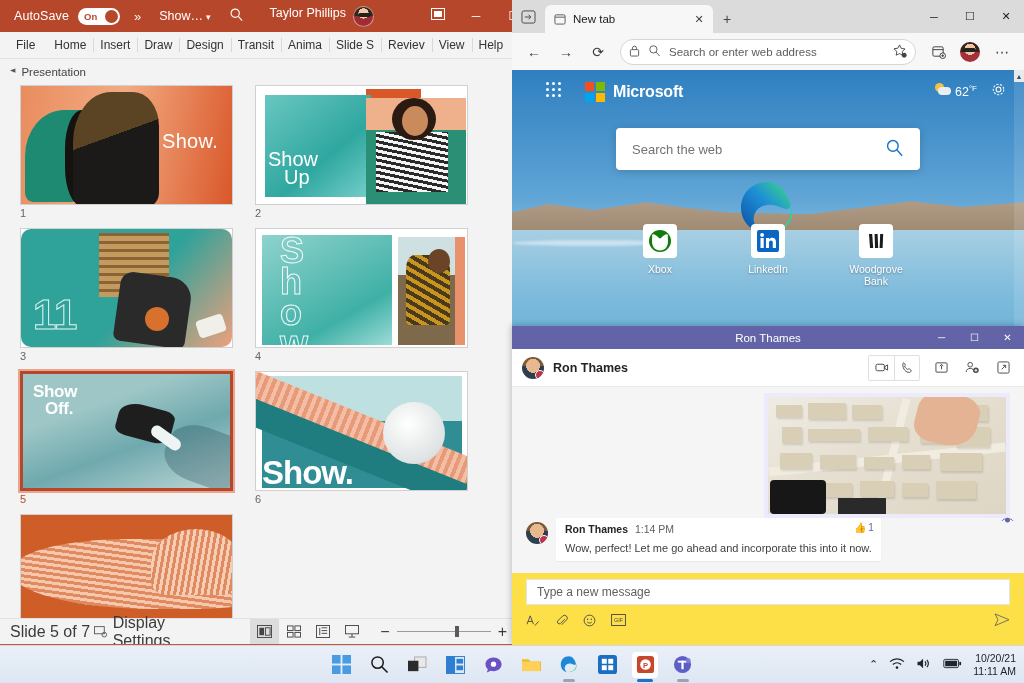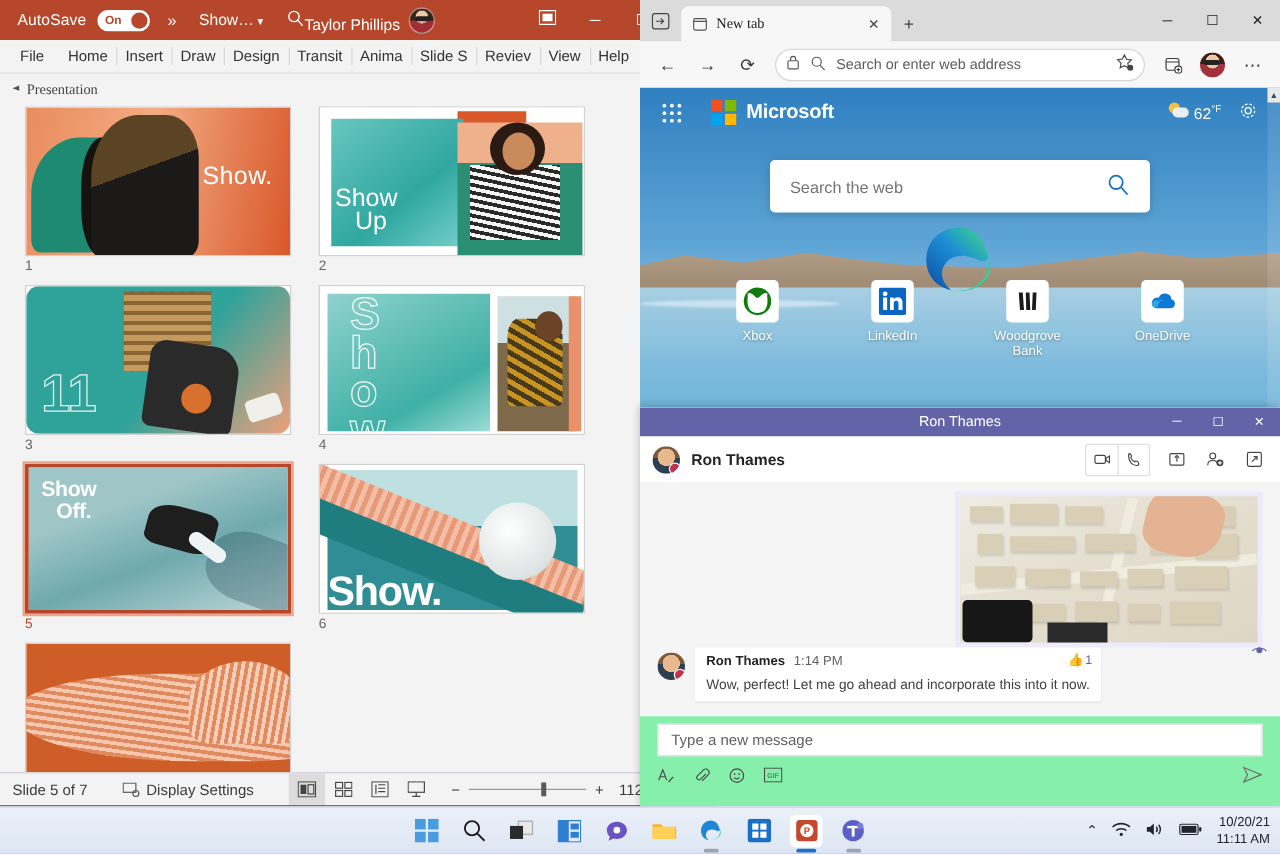--- a/index.html
+++ b/index.html
@@ -26,21 +26,21 @@
   .toggle {
     width:42px; height:17px; border-radius:9px; background:#fff;
     margin-left:9px; position:relative; display:flex; align-items:center;
   }
   .toggle span { font-size:9.5px; color:#b7472a; font-weight:bold; margin-left:6px;}
   .toggle .knob { position:absolute; right:2px; width:13px; height:13px; border-radius:50%; background:#b7472a; }
   .chev-dbl { margin-left:14px; font-size:13px; opacity:.95; }
   .ppt-docname { margin-left:18px; font-size:12.5px; }
   .ppt-docname .cv { font-size:9px; margin-left:3px; }
   .ppt-search { margin-left:18px; }
-  .ppt-user { font-size:12.5px; display:flex; align-items:flex-end; }
+  .ppt-user { margin-left:26px; font-size:12.5px; display:flex; align-items:flex-start; }
   .avatar-pp {
     width:21px;height:21px;border-radius:50%;margin-left:7px;
     background:radial-gradient(circle at 50% 34%, #f0c9a8 0 32%, rgba(0,0,0,0) 33%),
                linear-gradient(180deg,#3b2318 0 48%, #a02d35 48% 100%);
     border:1px solid rgba(255,255,255,.5);
     position:relative; overflow:hidden;
   }
   .avatar-pp::after{content:"";position:absolute;left:4px;top:6px;width:13px;height:4px;background:#23201e;border-radius:2px;}
   .ppt-ribbon-ctl { position:absolute; right:126px; top:8px; }
   .wbtns { position:absolute; right:0; top:0; height:32px; display:flex; }
@@ -51,21 +51,21 @@
     padding-left:6px; border-bottom:1px solid #e2e2e2; position:relative;
   }
   .ppt-tab { font-size:12px; color:#333; padding:0 7px; height:22px; line-height:22px; position:relative; white-space:nowrap; }
   .ppt-tab.file { padding:0 12px 0 10px; }
   .ppt-tab + .ppt-tab::before{content:"";position:absolute;left:0;top:4px;height:14px;width:1px;background:#d8d8d8;}
   .ppt-tab.file + .ppt-tab::before{display:none;}
   .ribbon-right { position:absolute; right:4px; top:2px; display:flex; gap:5px;}
   .rr-btn { width:24px;height:22px;border:1px solid #dcdcdc;background:#fff;display:flex;align-items:center;justify-content:center;color:#b7472a;}
 
   .ppt-body { position:absolute; left:0; top:59px; right:0; bottom:26px; background:#f3f3f3; overflow:hidden;}
-  .pres-header { padding:7px 0 5px 10px; font-size:11.5px; color:#444; display:flex; font-family:Liberation Serif, serif;}
+  .pres-header { padding:7px 0 5px 10px; font-size:11.5px; color:#444; display:flex; }
   .pres-header .tri { font-size:7px; margin-right:6px; color:#555; transform:scaleY(.8);}
 
   .thumbs { position:absolute; left:0; top:26px; right:14px; bottom:0; overflow:hidden; padding-left:20px;}
   .thumb-row { display:flex; gap:22px; margin-bottom:9px; }
   .thumb-wrap { width:213px; }
   .thumb {
     width:213px; height:120px; background:#fff; border:1px solid #d0d0d0;
     position:relative; overflow:hidden;
   }
   .thumb-wrap.sel .thumb { border:3px solid #b7472a; outline:2px solid #e8a68e; outline-offset:0px;}
@@ -124,40 +124,40 @@
   .s7 .sw{position:absolute;left:-10px;top:24px;width:260px;height:70px;background:repeating-linear-gradient(8deg,#f6c6ad 0 3px,#e08a5f 3px 6px);border-radius:50% 40% 30% 60%;}
   .s7 .sw2{position:absolute;left:130px;top:14px;width:90px;height:66px;background:repeating-linear-gradient(100deg,#f7cdb6 0 3px,#e08a5f 3px 6px);border-radius:50% 50% 20% 20%;}
 
   .ppt-scroll { position:absolute; right:0; top:59px; bottom:26px; width:14px; background:#f3f3f3; border-left:1px solid #e5e5e5;}
   .sc-arrow { width:14px;height:15px; display:flex;align-items:center;justify-content:center;font-size:7px;color:#666;background:#e9e9e9;}
   .sc-arrow.bot { position:absolute; bottom:0; }
   .sc-thumbbar{position:absolute;top:15px;left:1px;width:12px;height:130px;background:#cdcdcd;border-radius:1px;}
 
   .ppt-status {
     position:absolute; left:0; right:0; bottom:0; height:26px; background:#f3f3f3;
-    border-top:1px solid #e2e2e2; display:flex; align-items:center; font-size:12px; color:#3b3b3b;
+    border-top:1px solid #e2e2e2; display:flex; align-items:center; font-size:16px; color:#3b3b3b;
   }
   .st-slide{ padding-left:10px; width:98px; }
   .st-disp { display:flex; align-items:center; gap:5px; margin-left:0px;}
   .view-btns{ display:flex; margin-left:28px; }
   .vbtn{width:29px;height:25px;display:flex;align-items:center;justify-content:center;color:#444;}
   .vbtn.active{background:#dcdcdc;}
   .zoomwrap{display:flex;align-items:center;gap:0px;margin-left:14px;}
   .zoom-line{width:94px;height:1px;background:#9a9a9a;position:relative;margin:0 7px;}
   .zoom-handle{position:absolute;left:58px;top:-5px;width:4px;height:11px;background:#5a5a5a;}
   .zoom-pct{margin-left:8px;width:34px;text-align:right;}
   .fitslide{margin-left:9px;}
 
   
   .edge { position:absolute; left:512px; top:0; width:512px; height:645px; background:#fff; overflow:hidden;}
   .edge-tabstrip { height:33px; background:#dbdbdb; display:flex; align-items:flex-end; position:relative;}
   .tabsearch{width:33px;height:33px;display:flex;align-items:center;justify-content:center;color:#444;}
   .etab{
     height:28px;background:#f7f7f7;border-radius:6px 6px 0 0;display:flex;align-items:center;
-    padding:0 6px 0 9px;gap:7px;min-width:168px;font-size:11.5px;color:#1b1b1b;font-family:Liberation Serif, serif;
+    padding:0 6px 0 9px;gap:7px;min-width:168px;font-size:11.5px;color:#1b1b1b;
   }
   .etab .tclose{margin-left:auto;font-size:11px;color:#444;width:16px;text-align:center;}
   .newtab{width:28px;height:28px;display:flex;align-items:center;justify-content:center;font-size:14px;color:#444;}
   .ewbtns{position:absolute;right:0;top:0;height:33px;display:flex;}
   .ewbtn{width:36px;height:33px;display:flex;align-items:center;justify-content:center;color:#222;font-size:11px;}
 
   .edge-nav{height:37px;background:#f7f7f7;display:flex;align-items:center;padding:0 7px;gap:2px;}
   .nbtn{width:30px;height:28px;display:flex;align-items:center;justify-content:center;color:#3a3a3a;font-size:14px;}
   .omnibox{
     flex:1;height:26px;background:#fff;border:1px solid #d6d6d6;border-radius:13px;
@@ -174,21 +174,21 @@
     background:
       linear-gradient(180deg,#2f7fc0 0%,#5fa5d6 22%,#9fc9e4 36%,#bcd8e8 44%,#8fc1dd 52%,#5ba7d3 66%,#3b8dc4 82%,#2a7cb6 100%);
   }
   .ntp-hills{position:absolute;left:0;right:0;top:124px;height:46px;
     background:linear-gradient(180deg,#b99f86,#9b8369);
     clip-path:polygon(0 40%,7% 22%,16% 35%,26% 18%,34% 30%,42% 40%,58% 44%,68% 30%,78% 16%,88% 28%,100% 18%,100% 100%,0 100%);
     opacity:.95;}
   .ntp-water{position:absolute;left:0;right:0;top:160px;bottom:60px;
     background:linear-gradient(180deg,#a8cfe3 0%,#7ebbdc 18%,#57a7d4 46%,#3f97cb 72%,#348ec4 100%);}
   .ntp-wave{position:absolute;left:0;top:170px;width:160px;height:6px;background:rgba(255,255,255,.45);border-radius:50%;filter:blur(1px);}
-  .ntp-topbar{position:absolute;left:0;right:0;top:0;height:40px;display:flex;align-items:center;padding:0 18px;}
+  .ntp-topbar{position:absolute;left:16px;right:0;top:0;height:40px;display:flex;align-items:flex-start;padding:12px 18px;}
   .waffle{display:grid;grid-template-columns:repeat(3,3px);gap:3px;}
   .waffle i{width:3px;height:3px;background:#fff;border-radius:50%;display:block;}
   .mslogo{display:flex;align-items:center;gap:8px;margin-left:24px;}
   .msgrid{display:grid;grid-template-columns:9px 9px;grid-template-rows:9px 9px;gap:2px;}
   .msgrid i{display:block;width:9px;height:9px;}
   .msword{color:#fff;font-size:16px;font-weight:600;letter-spacing:-.2px;}
   .ntp-right{margin-left:auto;display:flex;align-items:center;gap:14px;color:#fff;font-size:12.5px;}
   .wicon{width:17px;height:13px;position:relative;display:inline-block;}
   .wicon .sun{position:absolute;left:0;top:0;width:9px;height:9px;border-radius:50%;background:#f6c042;}
   .wicon .cloud{position:absolute;left:3px;top:4px;width:13px;height:8px;background:#e9eef2;border-radius:6px;}
@@ -237,21 +237,21 @@
   .tphoto .cam2{position:absolute;left:70px;bottom:-4px;width:48px;height:20px;background:#2a2a2a;}
   .teye{position:absolute;right:10px;top:128px;color:#6264a7;font-size:11px;}
   .tmsg{position:absolute;left:14px;bottom:12px;display:flex;gap:8px;align-items:flex-start;}
   .tmsg .tavatar{width:22px;height:22px;margin-top:4px;}
   .tbubble{background:#fff;border-radius:2px;padding:5px 9px 7px;position:relative;box-shadow:0 1px 1px rgba(0,0,0,.06);}
   .tmeta{font-size:10.5px;color:#616161;}
   .tmeta b{color:#252423;font-weight:bold;font-size:10.5px;}
   .tmeta .time{margin-left:7px;}
   .ttext{font-size:11px;color:#404040;margin-top:7px;}
   .reaction{position:absolute;right:7px;top:4px;font-size:10px;color:#6264a7;display:flex;align-items:center;gap:1px;}
-  .tcompose{position:absolute;left:0;right:0;bottom:0;height:72px;background:#86efac;padding:6px 14px 0;}
+  .tcompose{position:absolute;left:0;right:0;bottom:0;height:72px;background:#fde047;padding:6px 14px 0;}
   .tinput{height:26px;background:#fff;border:1px solid #e3e3e3;display:flex;align-items:center;padding:0 10px;font-size:12px;color:#616161;}
   .ttools{display:flex;align-items:center;gap:15px;margin-top:8px;color:#4a4a4a;font-size:12px;}
   .tsend{margin-left:auto;color:#6b6b6b;font-size:13px;}
 
   
   .taskbar{position:absolute;left:0;bottom:0;width:1024px;height:38px;
     background:linear-gradient(180deg,#eaf0f8,#dde6f3);border-top:1px solid #cfd8e6;
     display:flex;align-items:center;}
   .tb-center{position:absolute;left:50%;transform:translateX(-50%);display:flex;align-items:center;gap:12px;}
   .tbi{width:26px;height:26px;display:flex;align-items:center;justify-content:center;position:relative;}
@@ -651,29 +651,20 @@
         </div>
         <div class="qtile">
           <div class="qicon">
             <svg width="22" height="22" viewBox="0 0 22 22">
                 <path d="M4 4h3.2l1 14H5z" fill="#1b1b1b"></path>
                 <path d="M9.6 4h3l.6 14h-3.2z" fill="#1b1b1b"></path>
                 <path d="M15.2 4h3l-.6 14h-3z" fill="#1b1b1b"></path>
               </svg>
           </div>
           <div class="qlabel">Woodgrove Bank</div>
-        </div>
-        <div class="qtile">
-          <div class="qicon">
-            <svg width="24" height="18" viewBox="0 0 24 18">
-                <path d="M6.6 14.5h12.1a3.5 3.5 0 00.5-6.9A5.3 5.3 0 009 6.2a4.2 4.2 0 00-2.4 8.3z" fill="#0f78d4"></path>
-                <path d="M5.2 13.5c-1.8-.4-2.5-2.9-.8-4 1-1.7 3.5-1.8 4.7-.4.7-1.3 2.3-1.9 3.7-1.3-2.5.6-4.3 2.8-4.6 5.7z" fill="#28a8ea"></path>
-              </svg>
-          </div>
-          <div class="qlabel">OneDrive</div>
         </div>
       </div>
 
       <div class="feedbar">
         <div class="fitem active">My Feed</div>
         <div class="fitem">Politics</div>
         <div class="fitem">US</div>
         <div class="fitem">World</div>
         <div class="fitem">Technology</div>
         <div class="fitem">⋯</div>

